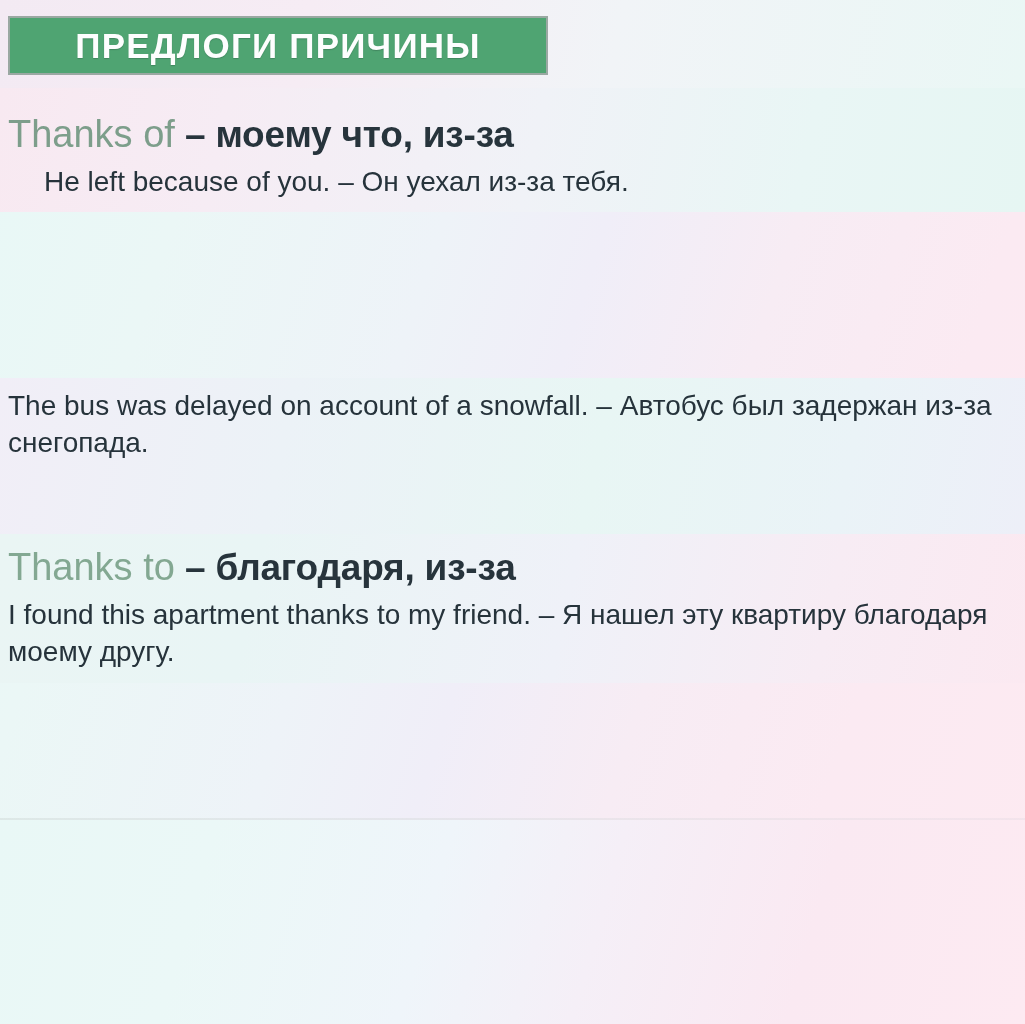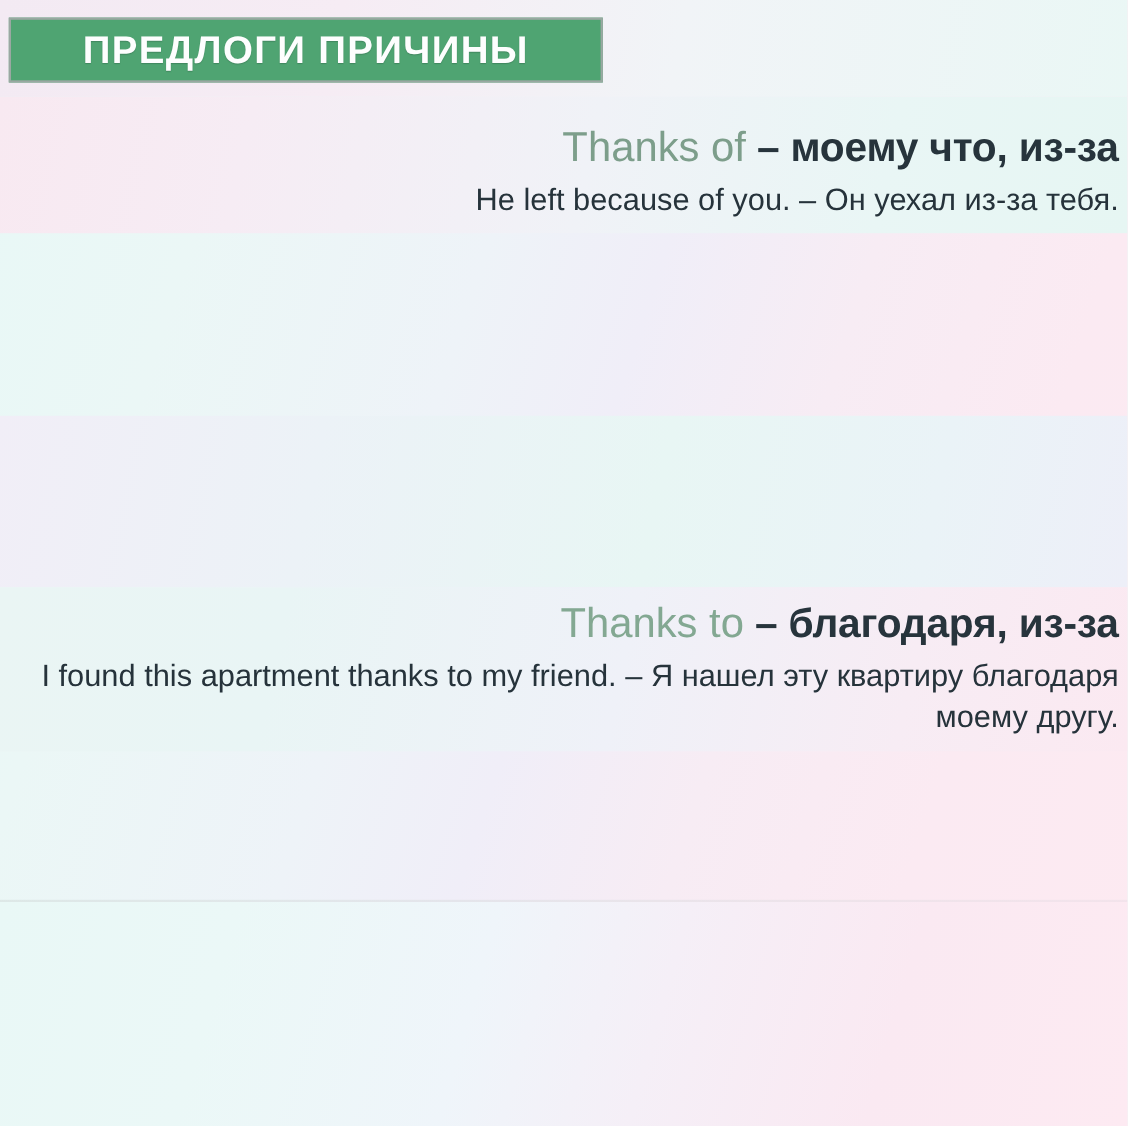--- a/index.html
+++ b/index.html
@@ -24,21 +24,20 @@
     
     background:
       linear-gradient(108deg,
         #e8f8f6 0%,
         #ebf7f6 18%,
         #eef3f8 38%,
         #f0eef8 50%,
         #f7ecf4 64%,
         #fbeaf2 80%,
         #fdeaf1 100%);
-    text-align: right;
   }
 
   
   #banner-row {
     position: absolute;
     left: 0; top: 0;
     width: 1025px;
     height: 88px;
     background: linear-gradient(100deg,#f3eaf3 0%, #f6ecf4 30%, #f1f4f7 60%, #eaf7f5 100%);
   }
@@ -156,20 +155,21 @@
 
   <div class="band band-0">
     <p class="headline">
       <span class="en-term">Thanks of</span><span class="dash-ru"> – </span><span class="dash-ru">моему что, из-за</span>
     </p>
     <p class="example">He left because of you. – Он уехал из-за тебя.</p>
   </div>
 
 
   <div class="band band-2">
+    <p class="example">The bus was delayed on account of a snowfall. – Автобус был задержан из-за снегопада.</p>
   </div>
 
   <div class="band band-3">
     <p class="headline">
       <span class="en-term">Thanks to</span><span class="dash-ru"> – </span><span class="dash-ru">благодаря, из-за</span>
     </p>
     <p class="example">I found this apartment thanks to my friend. – Я нашел эту квартиру благодаря моему другу.</p>
   </div>
 
 

